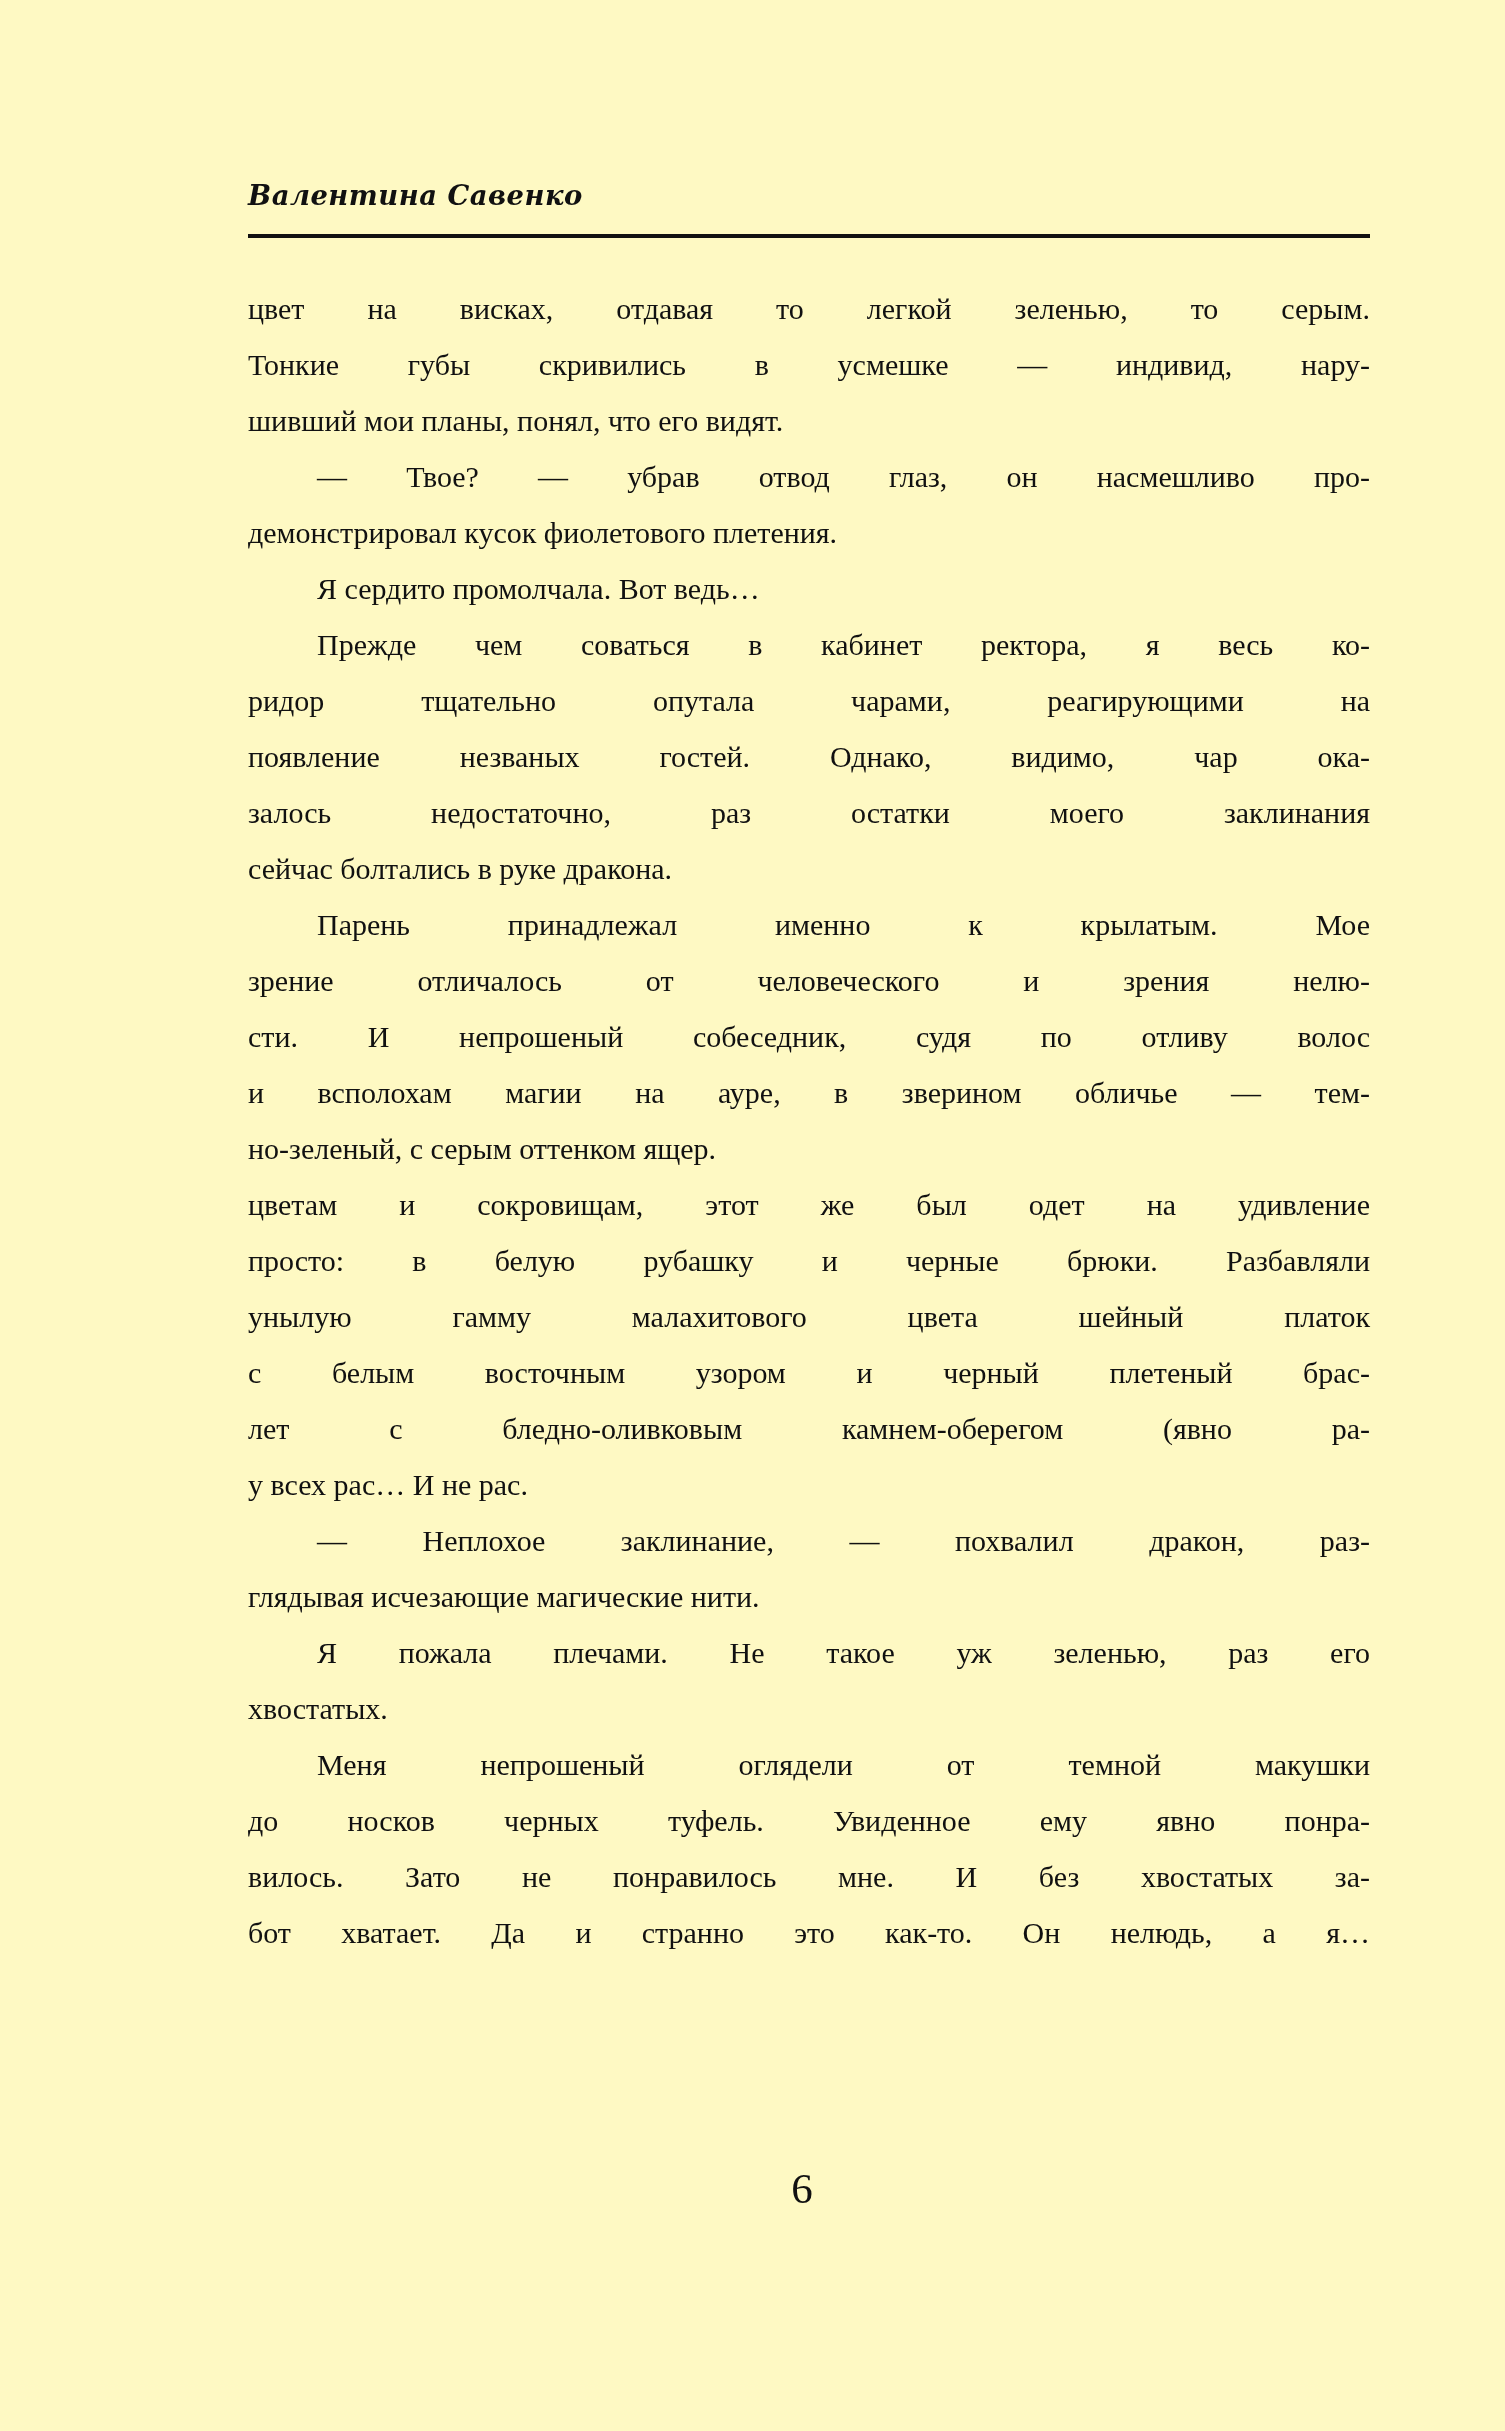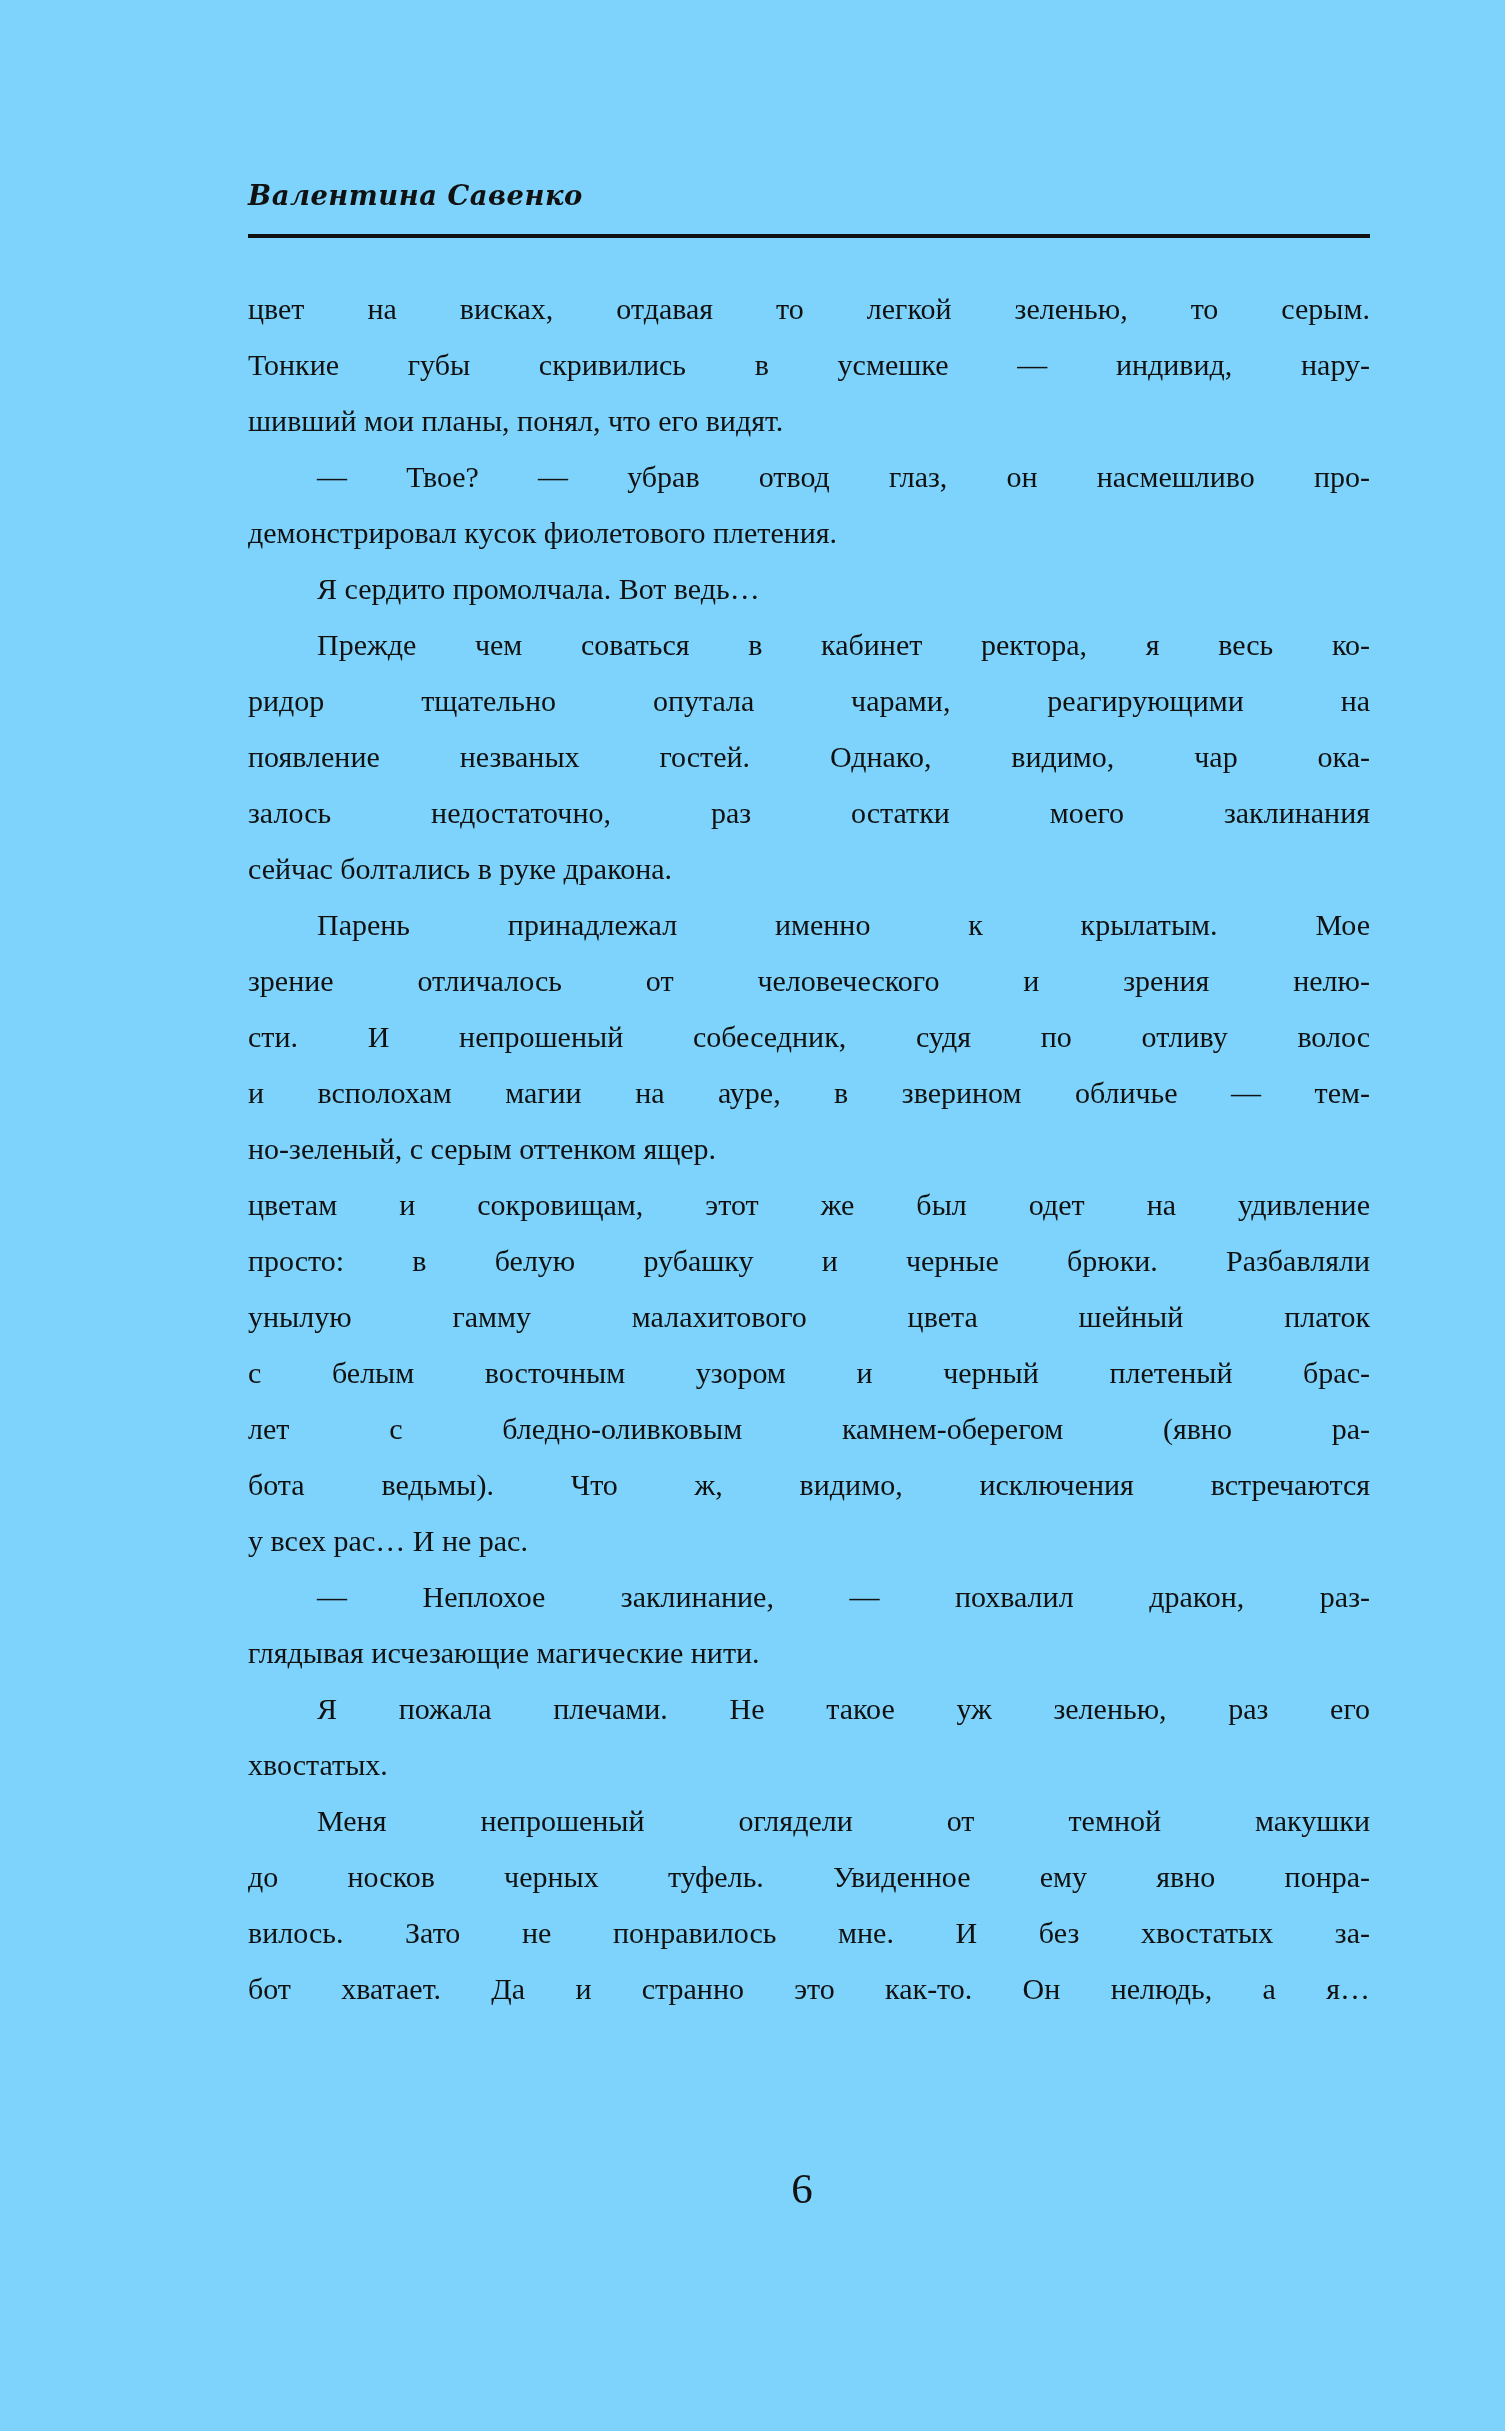--- a/index.html
+++ b/index.html
@@ -1,17 +1,17 @@
 <!DOCTYPE html>
 <html><head>
 <meta charset="utf-8">
 <style>
   html, body { margin: 0; padding: 0; background: #ffffff; }
   body { width: 1506px; height: 2432px; position: relative; overflow: hidden; color: #111111; }
-  .page { position: absolute; left: 0; top: 0; width: 1506px; height: 2432px; background: #7dd3fc; }
+  .page { position: absolute; left: 0; top: 0; width: 1506px; height: 2432px; background: #fef9c3; }
   .running-head {
     position: absolute; left: 248px; top: 176px;
     font-family: "DejaVu Serif", serif; font-style: italic; font-weight: bold;
     font-size: 27.4px; line-height: 39px; letter-spacing: 0.5px;
   }
   .rule { position: absolute; left: 248px; top: 234px; width: 1122px; height: 3.9px; background: #111111; }
   .body-text { position: absolute; left: 248px; top: 281px; width: 1122px; }
   .line {
     height: 56px; line-height: 56px; white-space: nowrap;
     font-family: "Liberation Serif", serif; font-size: 30px;
@@ -47,21 +47,20 @@
       <div class="line indent"><span>Парень принадлежал именно к крылатым. Мое</span></div>
       <div class="line"><span>зрение отличалось от человеческого и зрения нелю-</span></div>
       <div class="line"><span>сти. И непрошеный собеседник, судя по отливу волос</span></div>
       <div class="line"><span>и всполохам магии на ауре, в зверином обличье — тем-</span></div>
       <div class="line last"><span>но-зеленый, с серым оттенком ящер.</span></div>
       <div class="line"><span>цветам и сокровищам, этот же был одет на удивление</span></div>
       <div class="line"><span>просто: в белую рубашку и черные брюки. Разбавляли</span></div>
       <div class="line"><span>унылую гамму малахитового цвета шейный платок</span></div>
       <div class="line"><span>с белым восточным узором и черный плетеный брас-</span></div>
       <div class="line"><span>лет с бледно-оливковым камнем-оберегом (явно ра-</span></div>
-      <div class="line"><span>бота ведьмы). Что ж, видимо, исключения встречаются</span></div>
       <div class="line last"><span>у всех рас… И не рас.</span></div>
       <div class="line indent"><span>— Неплохое заклинание, — похвалил дракон, раз-</span></div>
       <div class="line last"><span>глядывая исчезающие магические нити.</span></div>
       <div class="line indent"><span>Я пожала плечами. Не такое уж зеленью, раз его</span></div>
       <div class="line last"><span>хвостатых.</span></div>
       <div class="line indent"><span>Меня непрошеный оглядели от темной макушки</span></div>
       <div class="line"><span>до носков черных туфель. Увиденное ему явно понра-</span></div>
       <div class="line"><span>вилось. Зато не понравилось мне. И без хвостатых за-</span></div>
       <div class="line"><span>бот хватает. Да и странно это как-то. Он нелюдь, а я…</span></div>
     </div>

